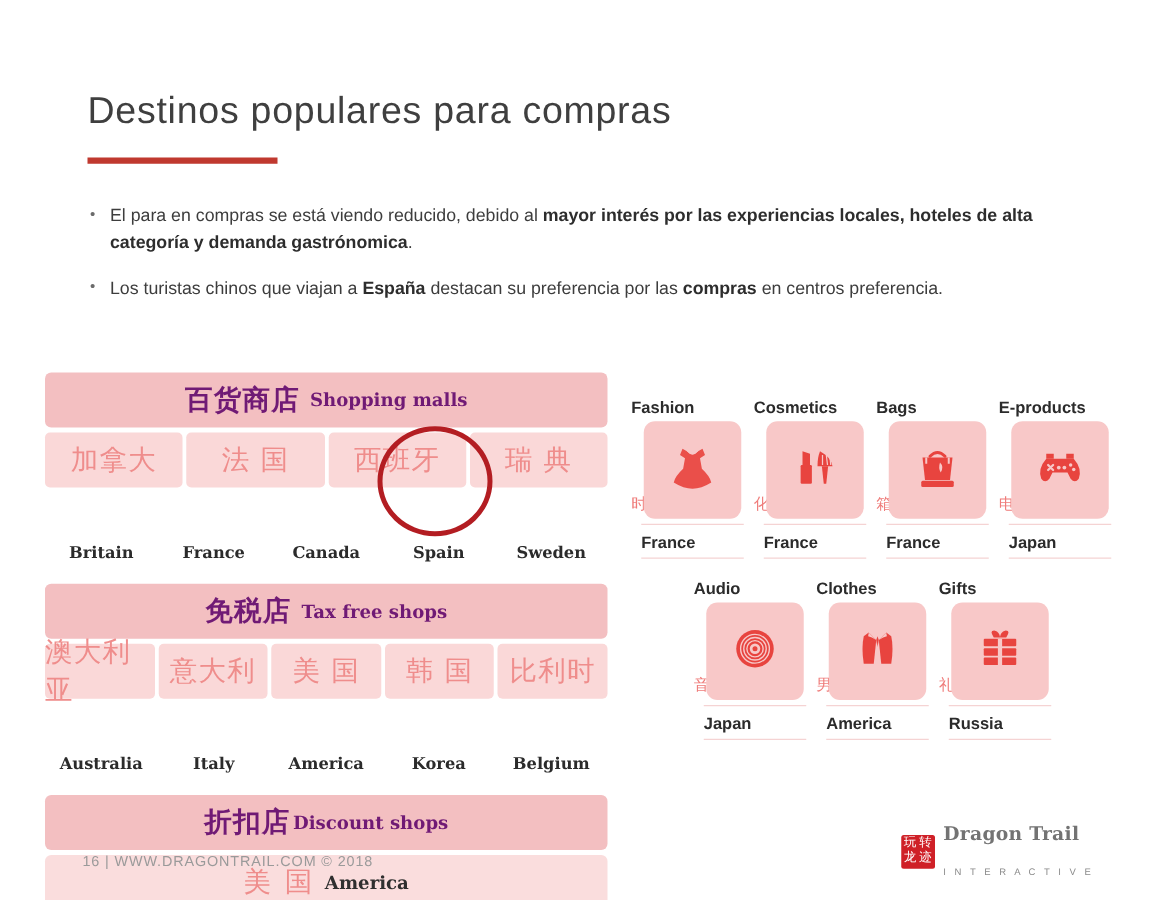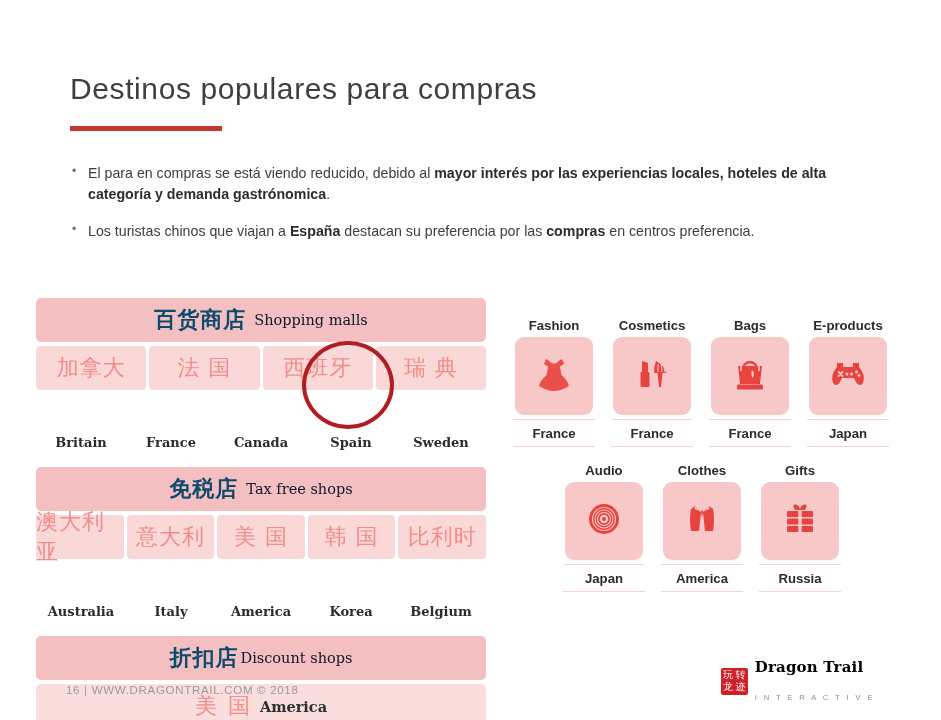--- a/index.html
+++ b/index.html
@@ -71,30 +71,30 @@
   .band {
     background: #f3bfc1;
     border-radius: 5px;
     height: 44px;
     display: flex;
     align-items: center;
     justify-content: center;
     gap: 8px;
   }
   .band .cn {
-    color: #0c4a6e;
+    color: #701a75;
     font-size: 22px;
     font-weight: 700;
     font-family: "DejaVu Sans", sans-serif;
     letter-spacing: 1px;
   }
   .band .en {
-    color: #0f172a;
+    color: #701a75;
     font-size: 14.5px;
-    font-weight: 400;
+    font-weight: 700;
     font-family: "DejaVu Serif", serif;
   }
   .band.tight { gap: 2px; }
 
   .cells {
     display: flex;
     gap: 3px;
     margin-top: 4px;
   }
   .cell {
@@ -158,21 +158,21 @@
     border-radius: 50%;
     box-sizing: border-box;
     pointer-events: none;
   }
 
   
   .cards-area { position: absolute; left: 505px; top: 318px; width: 430px; }
   .card-row { display: flex; position: relative; }
   .card {
     width: 98px;
-    text-align: center;
+    text-align: left;
     position: relative;
   }
   .card-title {
     font-size: 13.2px;
     font-weight: 700;
     color: #2b2b2b;
     margin-bottom: 4px;
     white-space: nowrap;
   }
   .tile {
@@ -241,21 +241,21 @@
     font-size: 10px;
     line-height: 1;
     padding: 1px;
     box-sizing: border-box;
   }
   .logo-text { line-height: 1.05; }
   .logo-name {
     font-family: "DejaVu Serif", serif;
     font-weight: 700;
     font-size: 15px;
-    color: #000000;
+    color: #737373;
     letter-spacing: 0.2px;
   }
   .logo-sub {
     font-size: 7.6px;
     color: #8c8c8c;
     letter-spacing: 2.4px;
     margin-top: 18px;
   }
 </style>
 </head>

